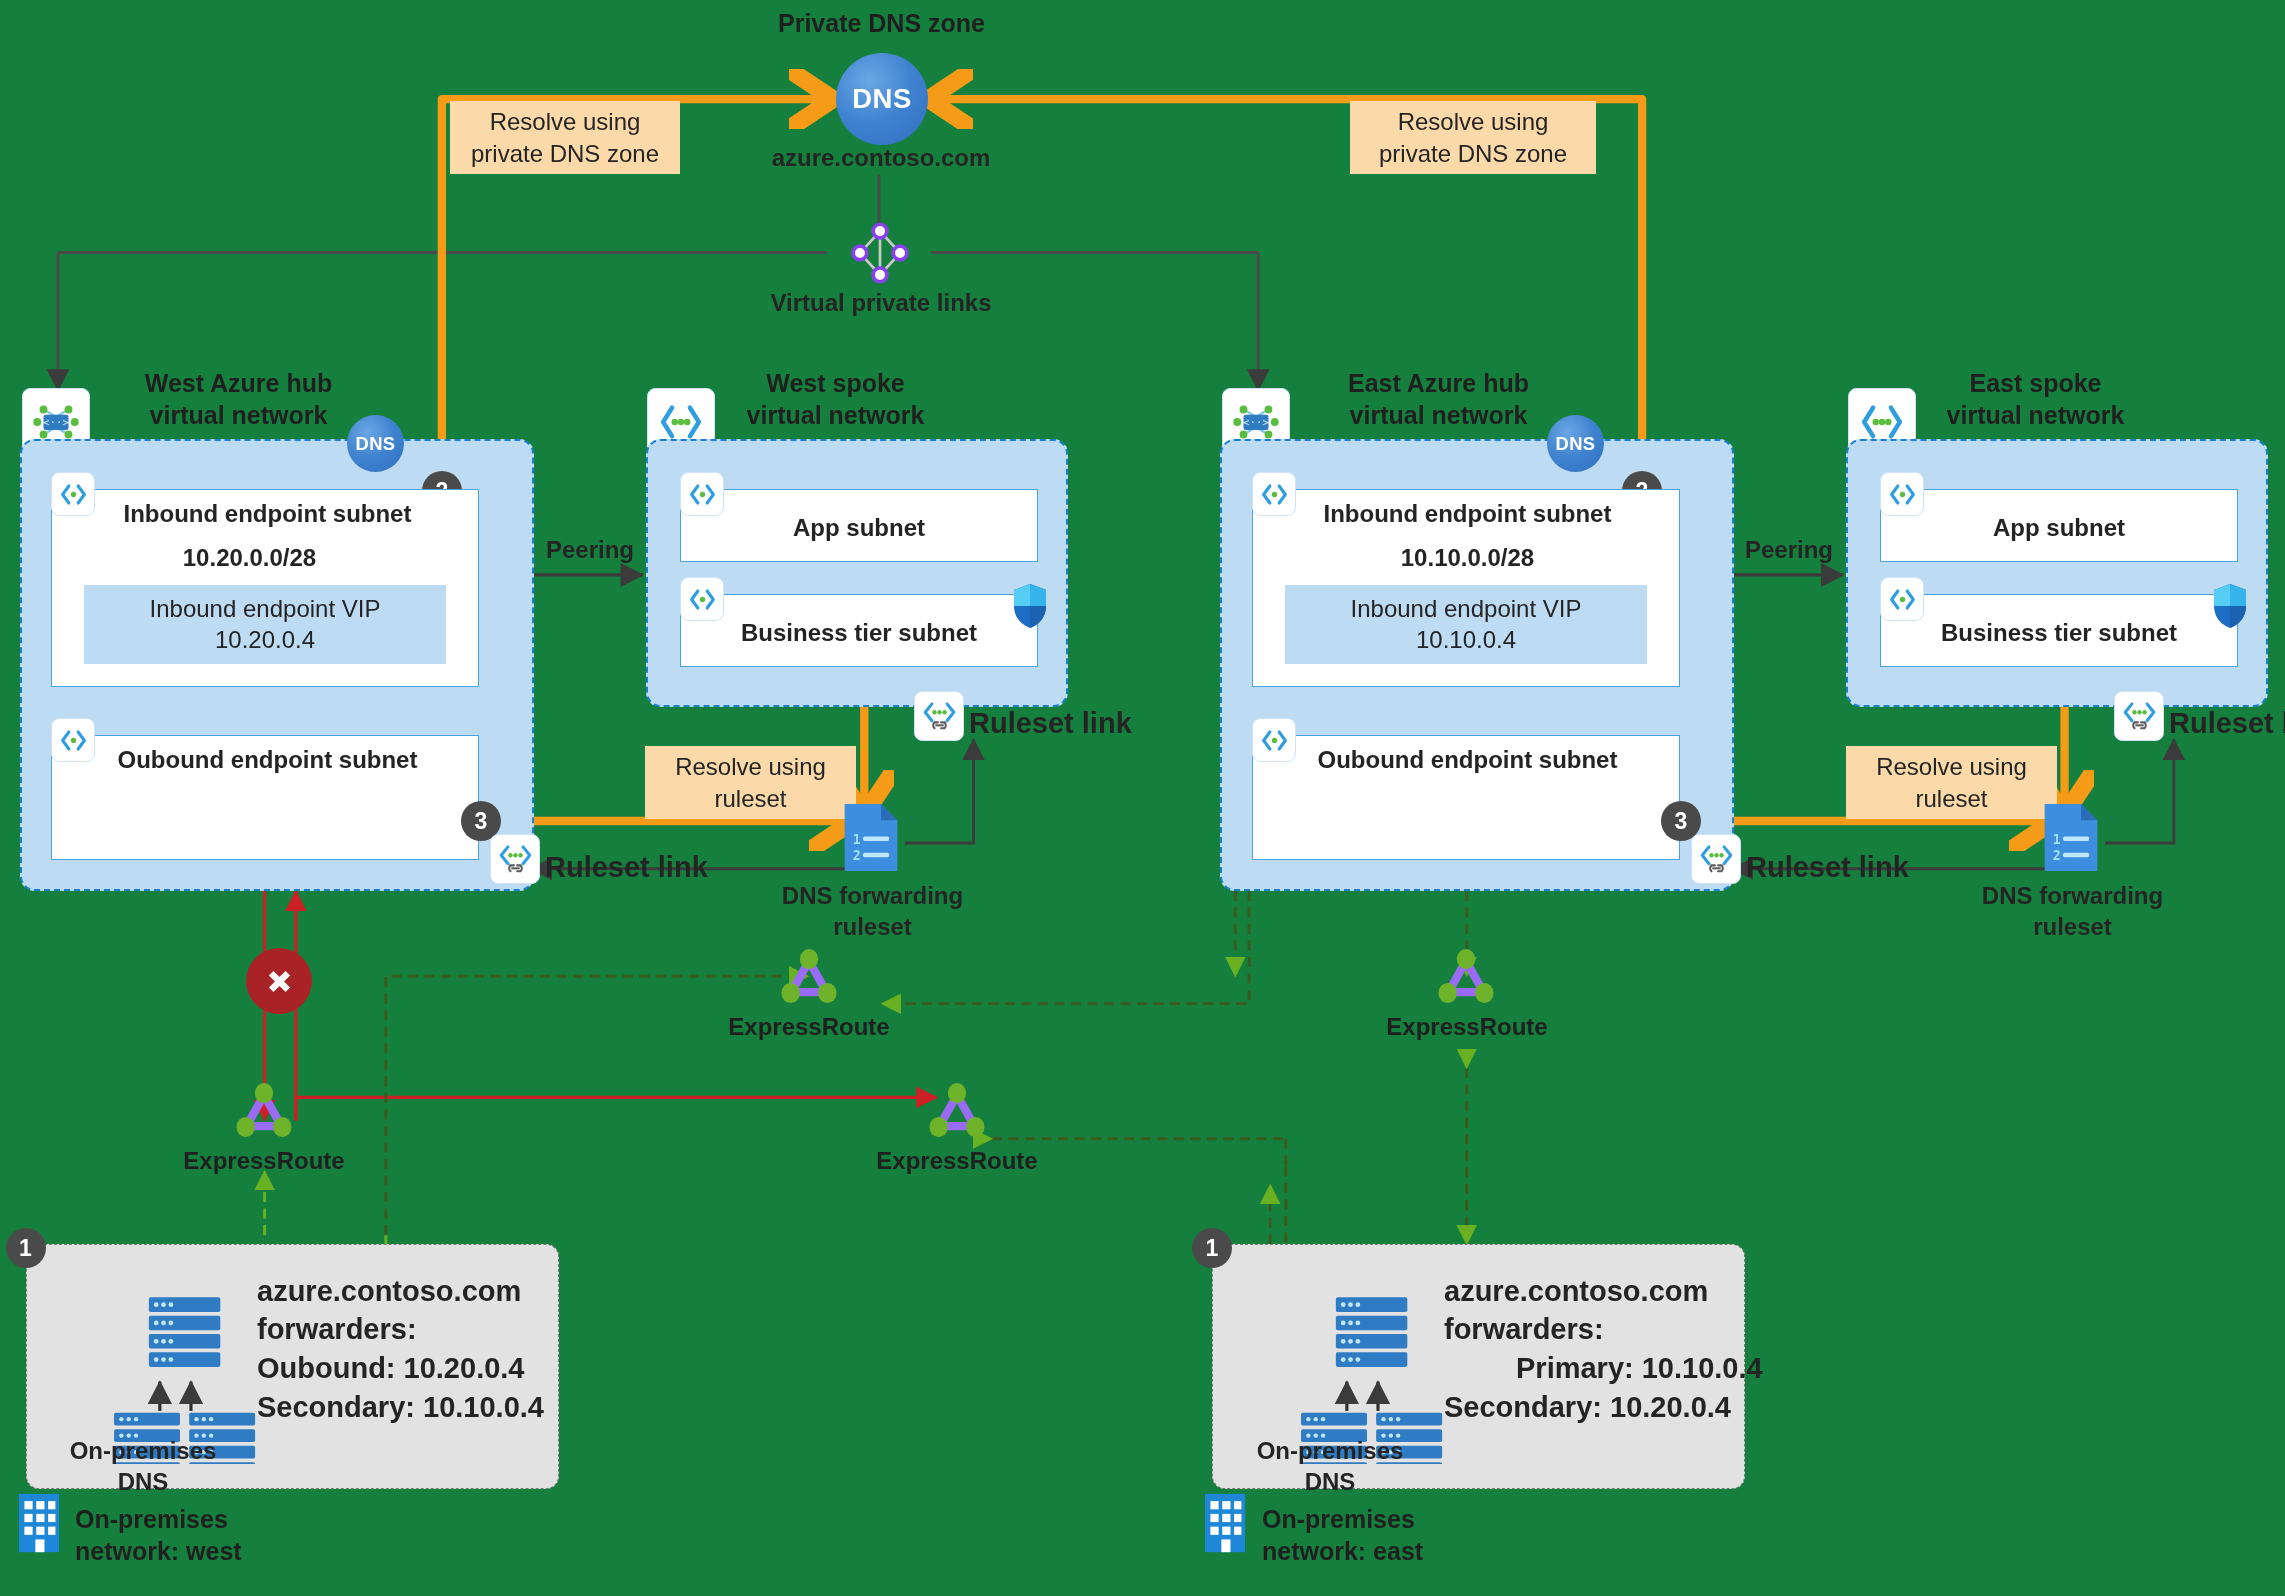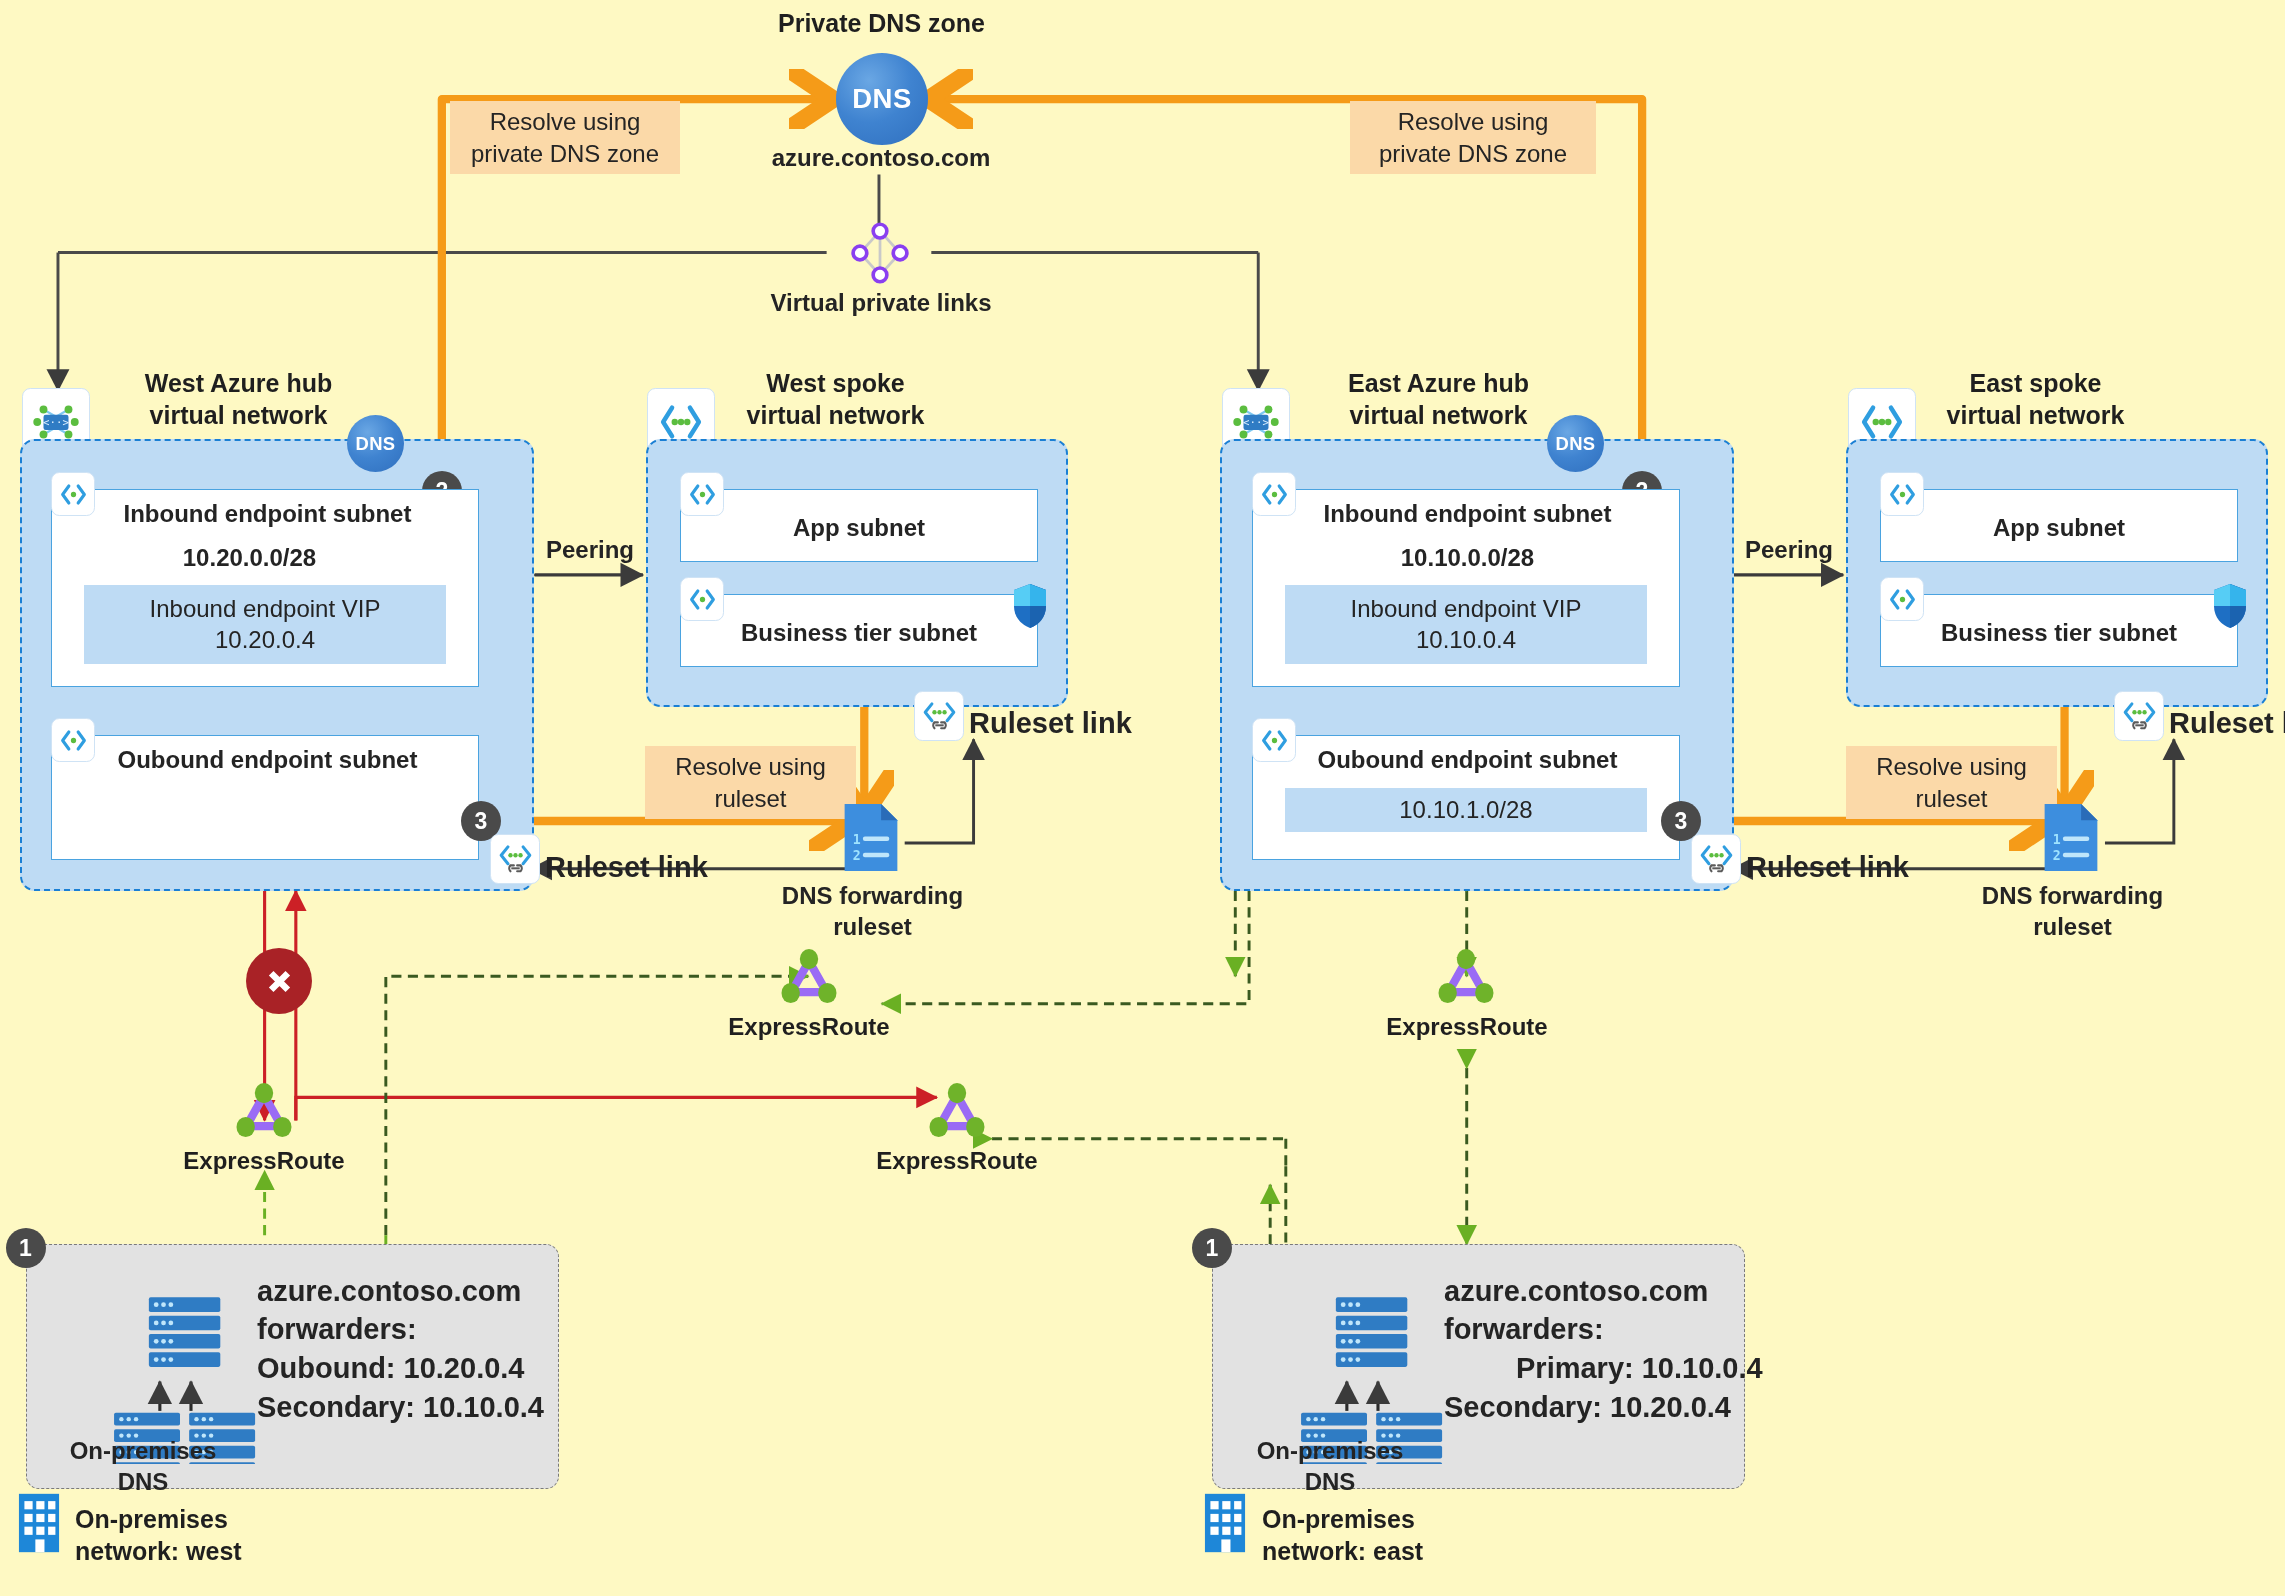--- a/index.html
+++ b/index.html
@@ -1,17 +1,17 @@
 <!DOCTYPE html>
 <html style="font-size:14.7px"><head>
 <meta charset="utf-8">
 <style>
   html,body{margin:0;padding:0;background:#ffffff;}
   body{font-family:"Liberation Sans","DejaVu Sans",sans-serif;color:#242424;}
-  #stage{position:relative;width:2286px;height:1597px;overflow:hidden;background:#fef9c3;}
+  #stage{position:relative;width:2286px;height:1597px;overflow:hidden;background:#15803d;}
   #edges{position:absolute;left:0;top:0;width:2286px;height:1597px;pointer-events:none;}
 
   .abs{position:absolute;font-weight:bold;}
   .ttl{font-weight:bold;font-size:25px;line-height:1.28;color:#1f1f1f;text-align:center;}
   .lbl{font-size:24px;line-height:1.3;color:#242424;text-align:center;}
   .lbl-l{font-size:29px;line-height:1.32;color:#242424;text-align:left;}
 
   
   .vnet{position:absolute;background:#bedbf4;border:2.8px dashed #1a7fd4;border-radius:14.7px;box-sizing:border-box;}
   .subnet{position:absolute;background:#ffffff;border:1.8px solid #4aa3e0;box-sizing:border-box;}
@@ -322,21 +322,20 @@
 
   <div class="subnet" style="left:1252px;top:735px;width:428px;height:125px;"></div>
   <div class="tile" style="left:1252px;top:718px;width:44px;height:44px;">
     <svg viewBox="0 0 40 40" width="31" height="31">
       <path d="M14,9 L6,20 L14,31" stroke="#2f9ee0" stroke-width="4" fill="none" stroke-linecap="round" stroke-linejoin="round"></path>
       <path d="M26,9 L34,20 L26,31" stroke="#2f9ee0" stroke-width="4" fill="none" stroke-linecap="round" stroke-linejoin="round"></path>
       <circle cx="20" cy="20" r="3.4" fill="#5bbd3f"></circle>
     </svg>
   </div>
   <div class="abs subnet-ttl" style="left:1270px;top:746px;width:395px;">Oubound endpoint subnet</div>
-  <div class="vip" style="left:1285px;top:788px;width:362px;height:44px;">10.10.1.0/28</div>
 
   <div class="badge" style="left:1661px;top:801px;">3</div>
 
   <div class="tile" style="left:1691px;top:834px;width:50px;height:50px;">
     <svg viewBox="0 0 44 44" width="37" height="37">
       <path d="M13,7 L5,17 L13,27" stroke="#2f9ee0" stroke-width="3.6" fill="none" stroke-linecap="round" stroke-linejoin="round"></path>
       <path d="M31,7 L39,17 L31,27" stroke="#2f9ee0" stroke-width="3.6" fill="none" stroke-linecap="round" stroke-linejoin="round"></path>
       <circle cx="16" cy="17" r="2.6" fill="#5bbd3f"></circle>
         <circle cx="22" cy="17" r="2.6" fill="#5bbd3f"></circle>
         <circle cx="28" cy="17" r="2.6" fill="#5bbd3f"></circle>

